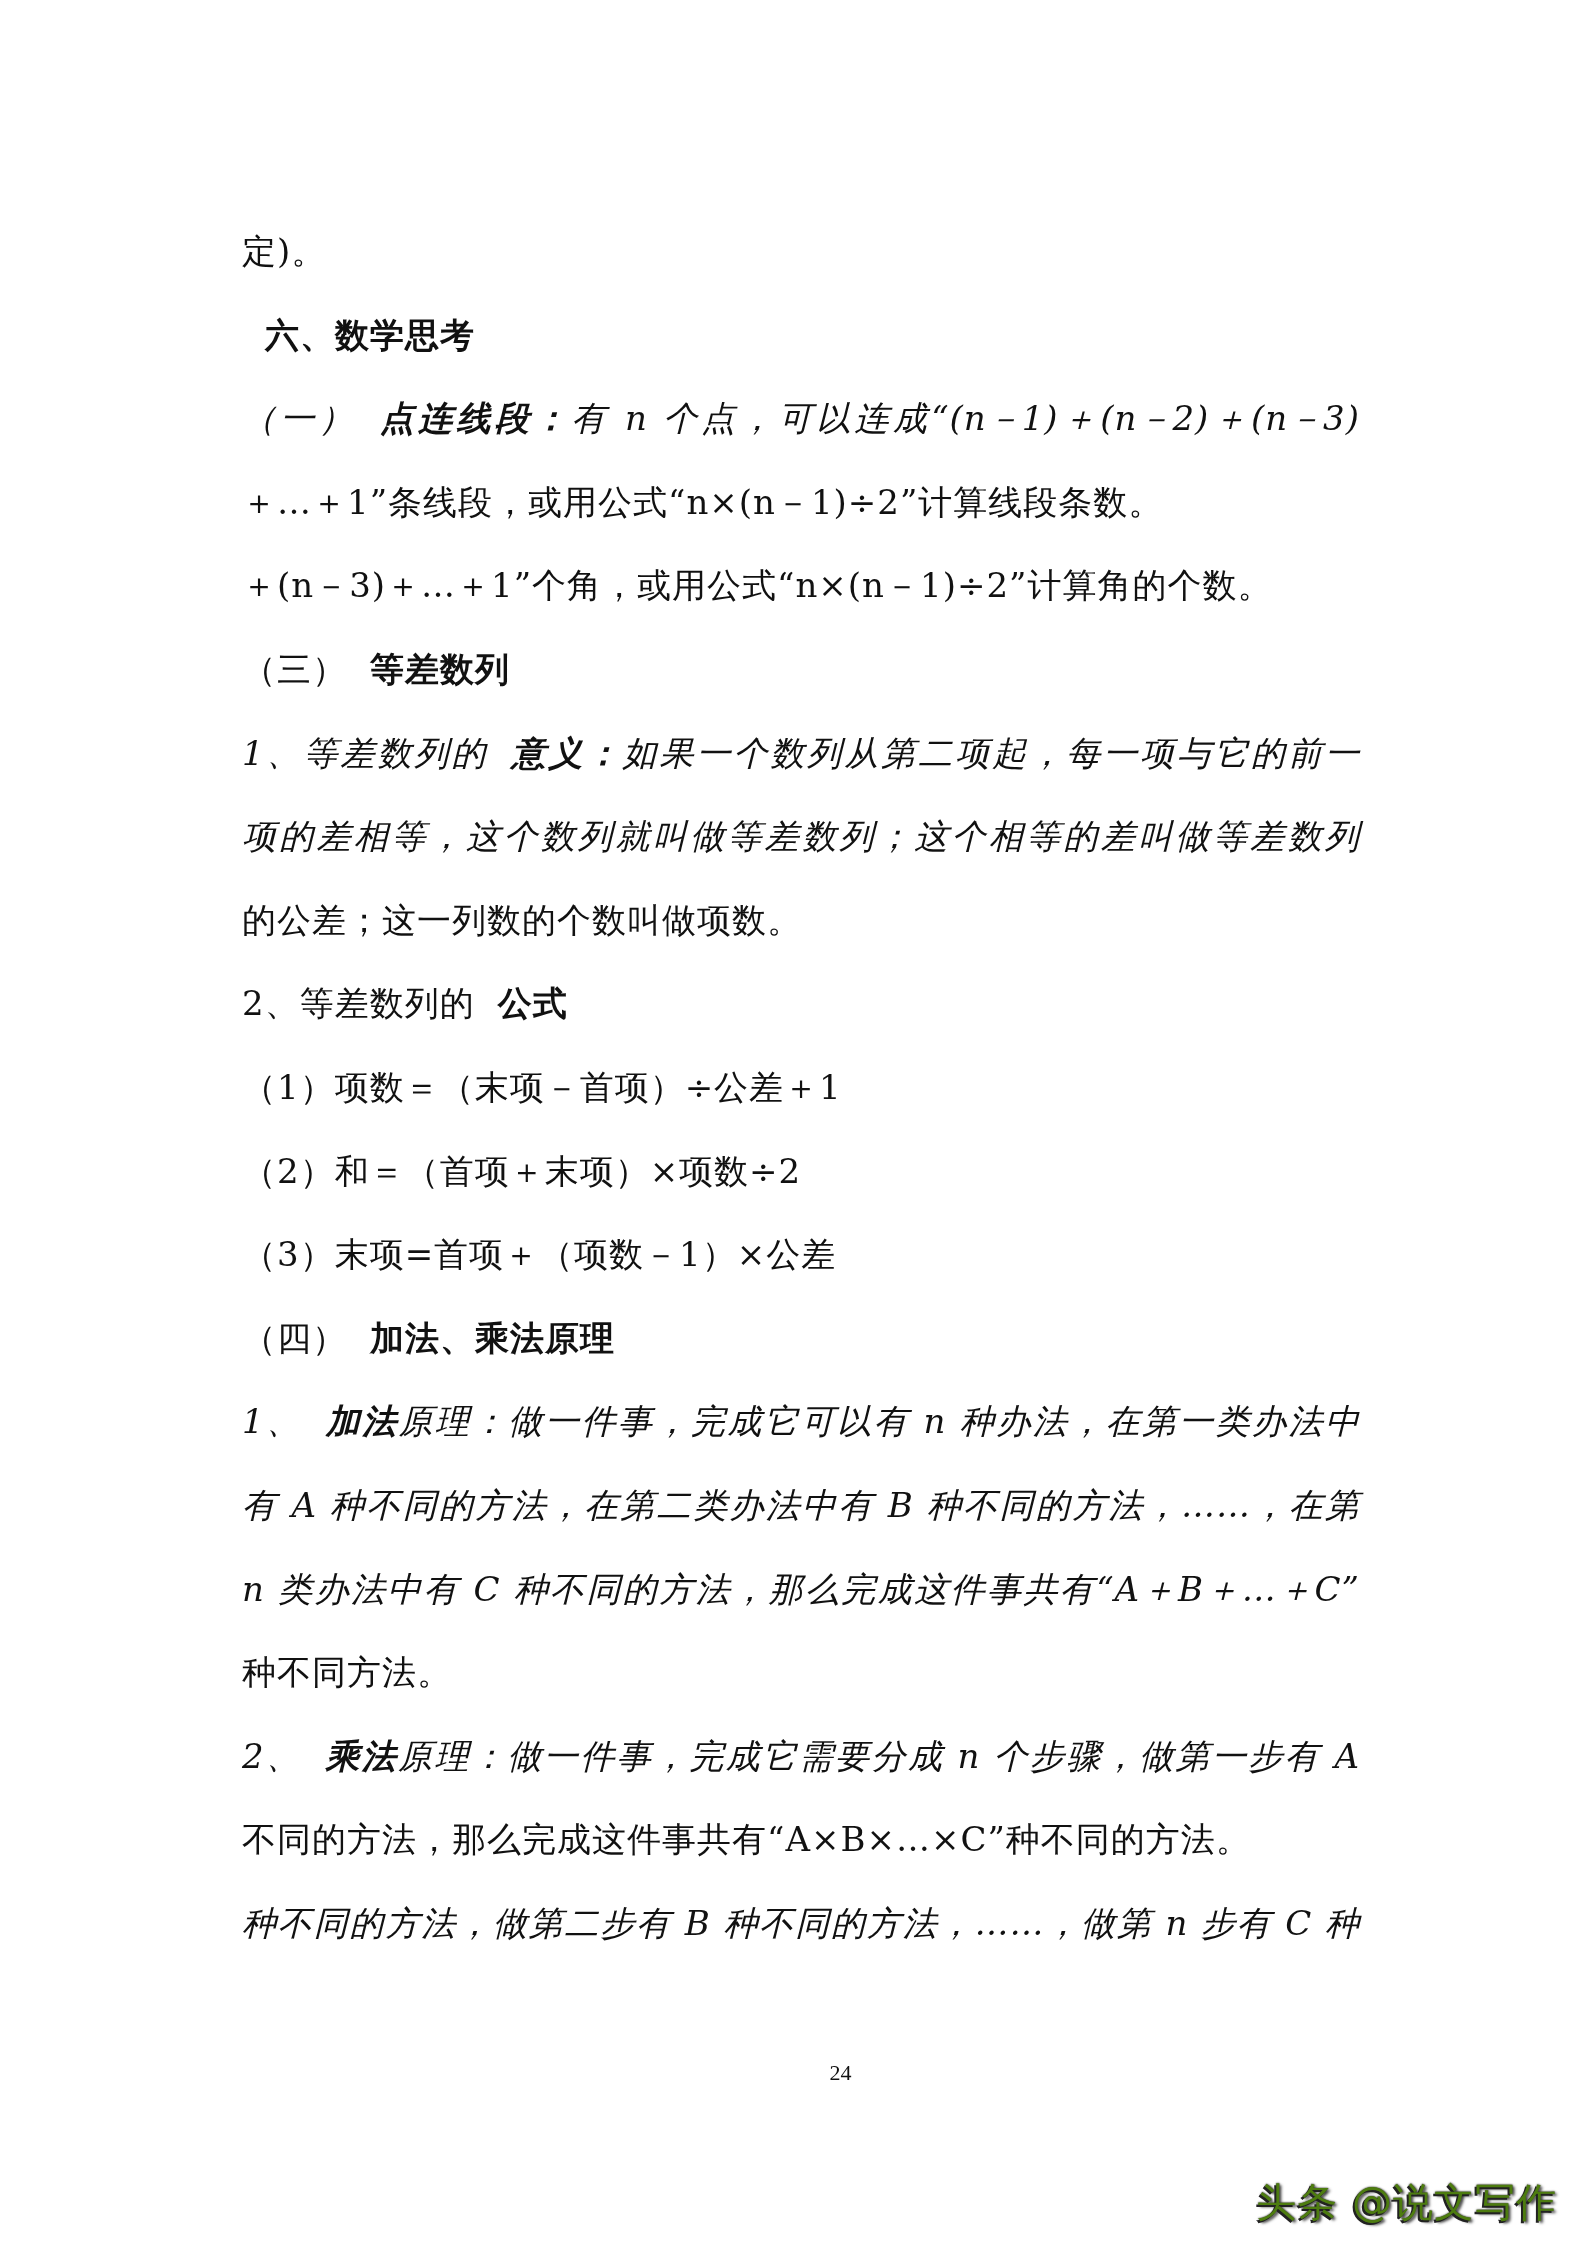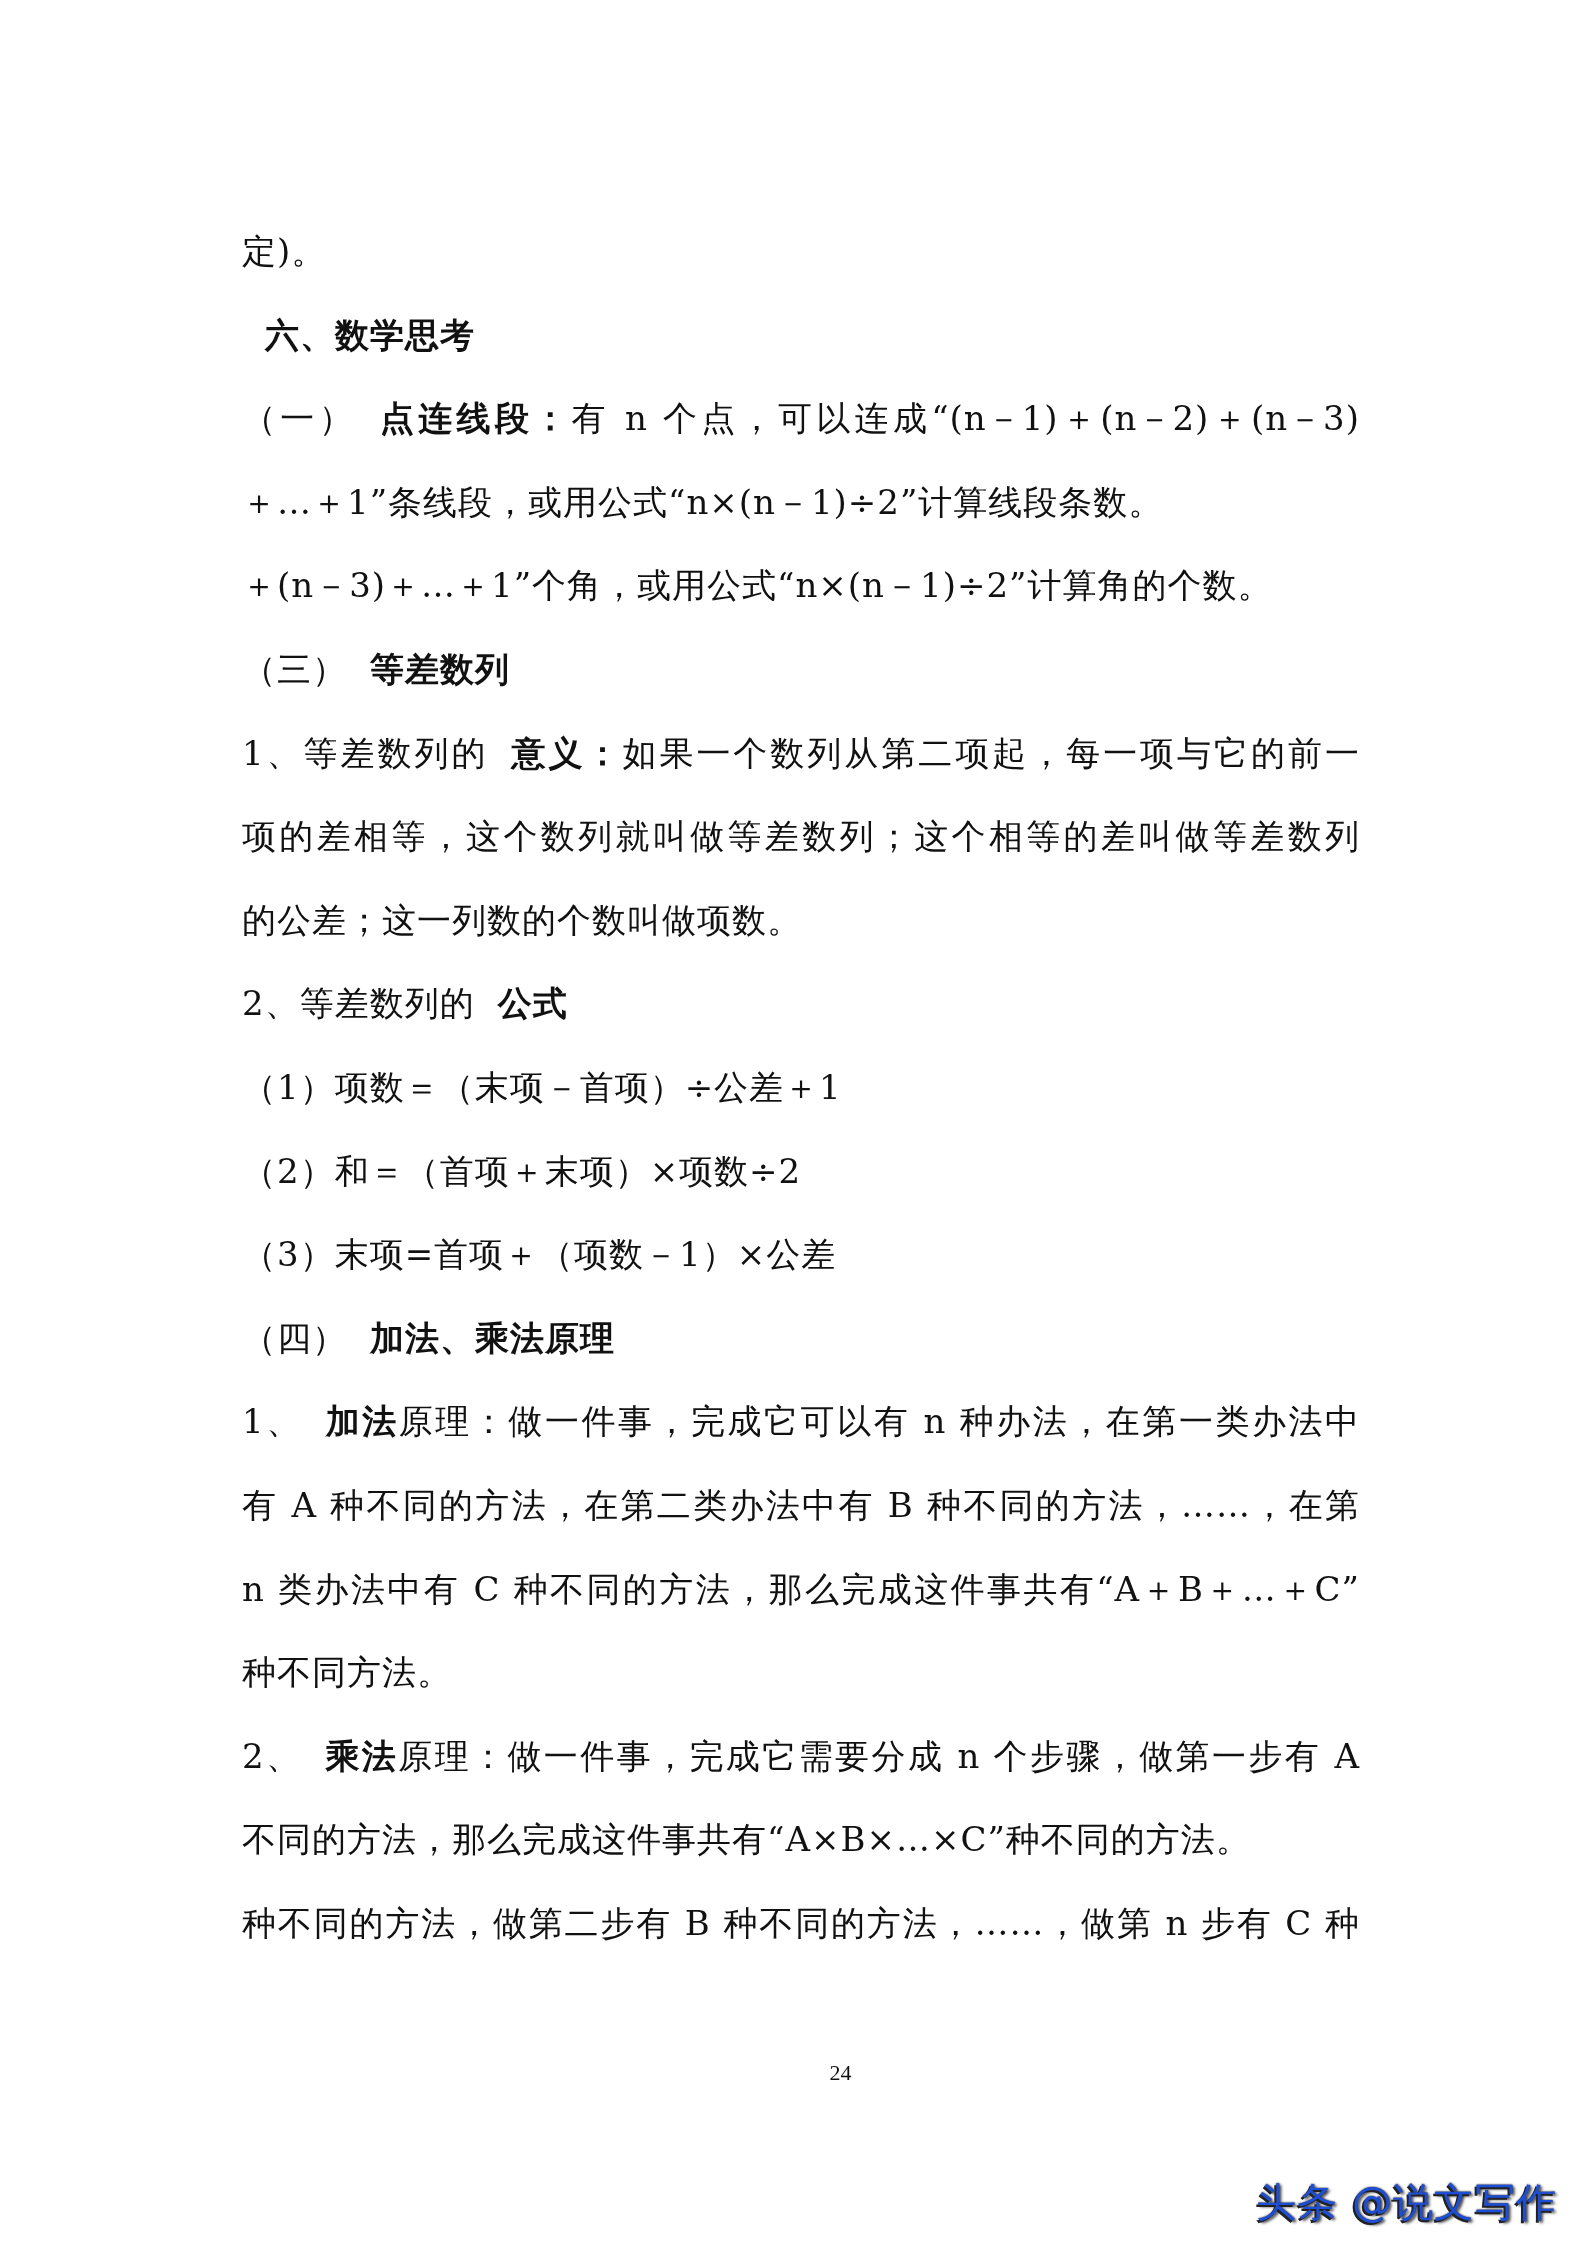--- a/index.html
+++ b/index.html
@@ -1,26 +1,26 @@
 <!DOCTYPE html>
 <html><head>
 <meta charset="utf-8">
 <style>
   html, body { margin:0; padding:0; background:#ffffff; }
   body { width:1587px; height:2245px; position:relative; overflow:hidden;
          font-family:"DejaVu Serif","Liberation Serif",serif; color:#111; }
   .page { position:absolute; left:242px; top:210px; width:1118px; }
   .line { height:83.6px; line-height:83.6px; font-size:34px; white-space:nowrap;
           letter-spacing:1px; }
-  .justify { text-align:justify; text-align-last:justify; }
+  .justify { text-align:justify; text-align-last:justify;font-style:italic; }
   .b { font-weight:bold;margin-left:23px; }
   .pagenum { position:absolute; left:0; width:1587px; top:2060px; text-align:center;
              font-family:"Liberation Serif",serif; font-size:22px;padding-left:47px; }
   .watermark { position:absolute; right:30px; top:2175px; font-family:"DejaVu Sans",sans-serif;
-               font-size:40px; color:#1d4ed8; letter-spacing:1px;
+               font-size:40px; color:#4d7c0f; letter-spacing:1px;
                text-shadow: -2px 2px 0 #222, 2px 2px 3px #333, 0 0 2px #000; }
 </style>
 </head>
 <body>
 
 <div class="page">
   <div class="line"><span>定)。</span></div>
   <div class="line b"><span>六、数学思考</span></div>
   <div class="line justify"><span>（一）</span><span class="b">点连线段：</span><span>有 n 个点，可以连成“(n－1)＋(n－2)＋(n－3)</span></div>
   <div class="line"><span>＋…＋1”条线段，或用公式“n×(n－1)÷2”计算线段条数。</span></div>

